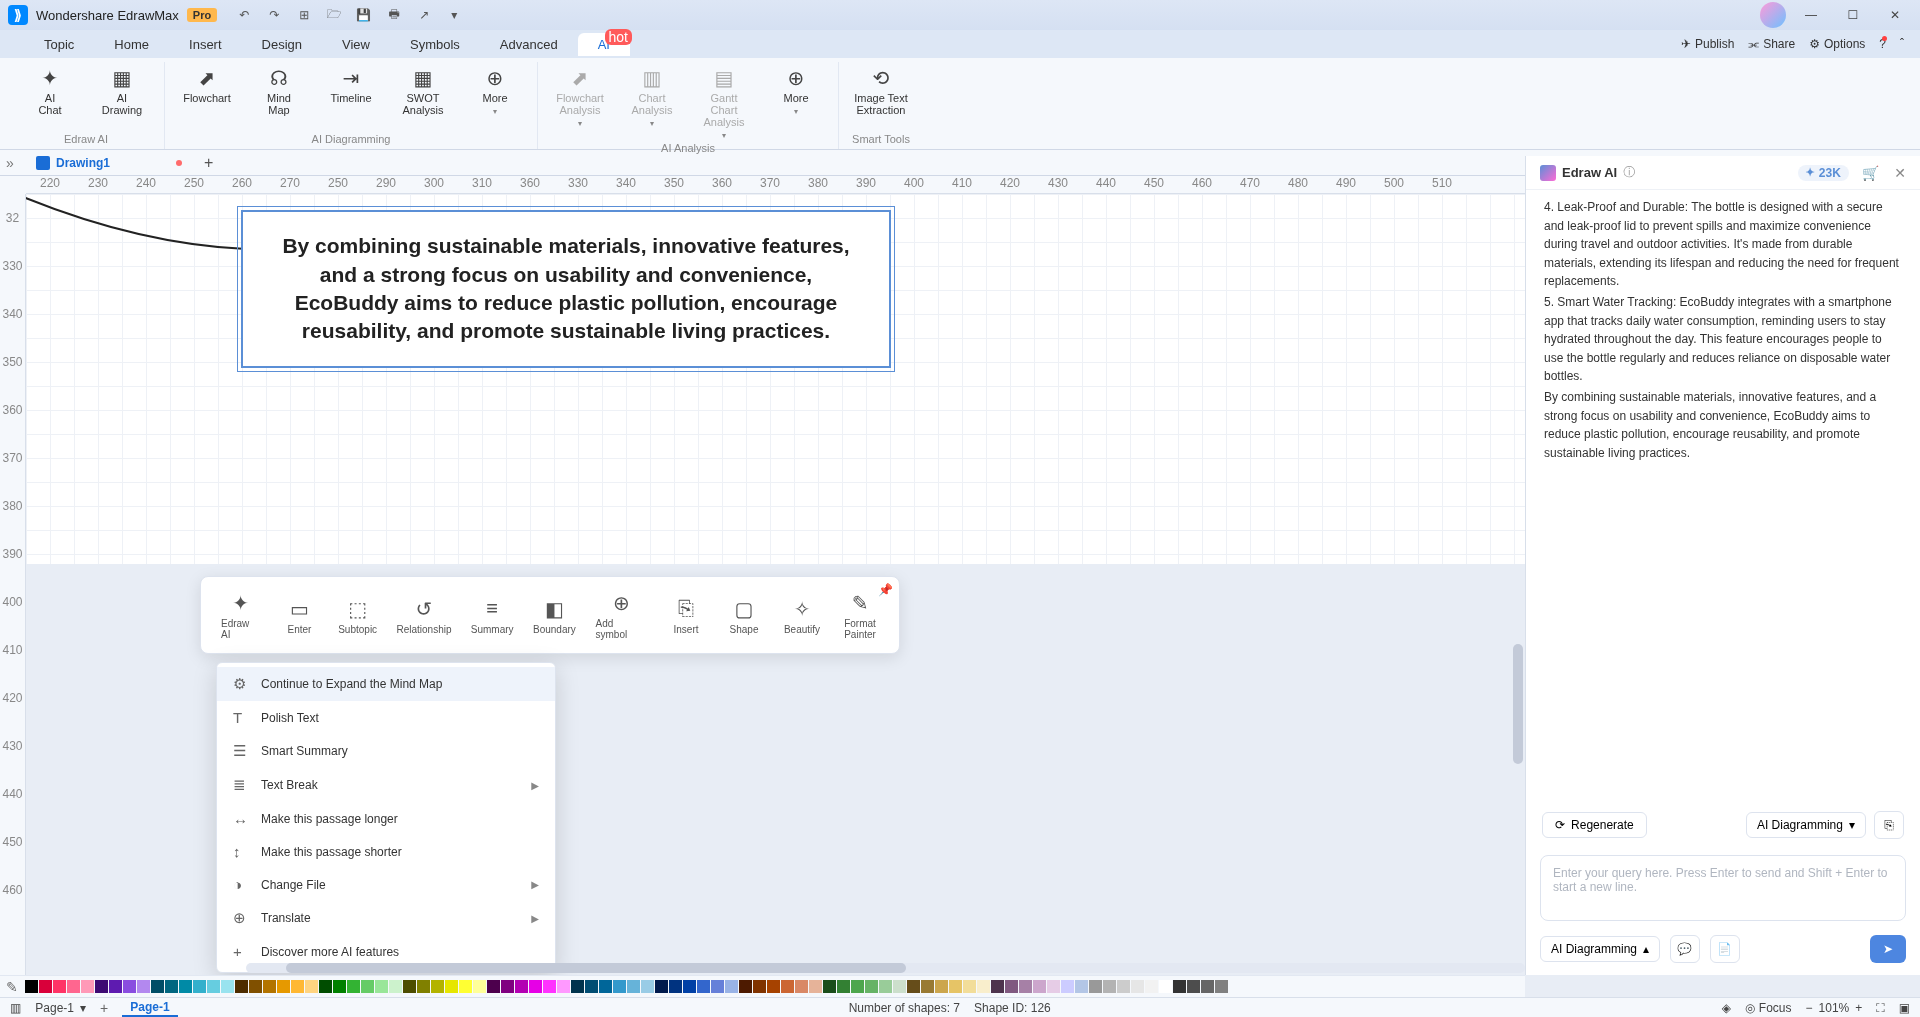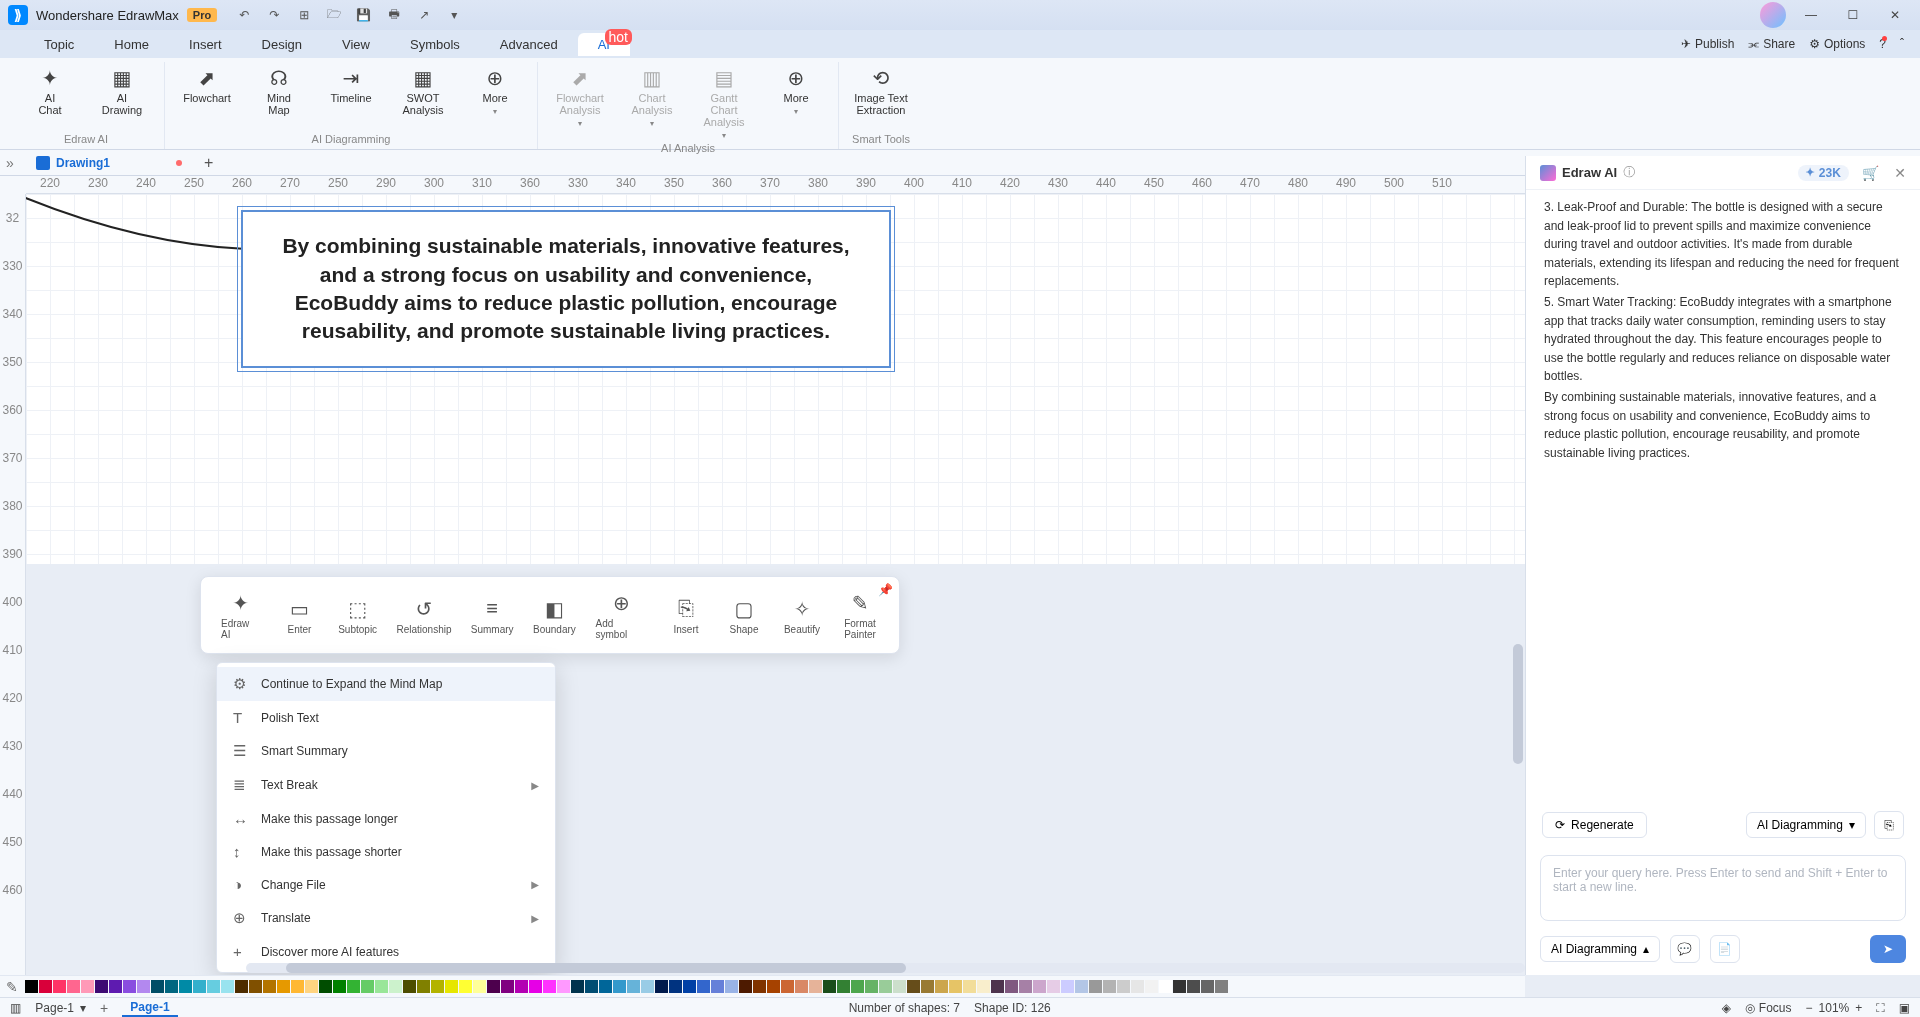--- a/index.html
+++ b/index.html
@@ -408,21 +408,21 @@
 <div class="right-pane">
   <div class="rp-head">
     <div class="rp-logo"></div>
     <span class="rp-title">Edraw AI</span>
     <span class="rp-help">ⓘ</span>
     <span class="rp-cred">✦ <span>23K</span></span>
     <span class="ic">🛒</span>
     <span class="ic">✕</span>
   </div>
   <div class="rp-body" id="rp-body">
-      <p>3. Leak-Proof and Durable: The bottle is designed with a secure and leak-proof lid to prevent spills and maximize convenience during travel and outdoor activities. It's made from durable materials, extending its lifespan and reducing the need for frequent replacements.</p>
+      <p>4. Leak-Proof and Durable: The bottle is designed with a secure and leak-proof lid to prevent spills and maximize convenience during travel and outdoor activities. It's made from durable materials, extending its lifespan and reducing the need for frequent replacements.</p>
       <p>5. Smart Water Tracking: EcoBuddy integrates with a smartphone app that tracks daily water consumption, reminding users to stay hydrated throughout the day. This feature encourages people to use the bottle regularly and reduces reliance on disposable water bottles.</p>
       <p>By combining sustainable materials, innovative features, and a strong focus on usability and convenience, EcoBuddy aims to reduce plastic pollution, encourage reusability, and promote sustainable living practices.</p>
     </div>
   <div class="rp-actions">
     <div class="rp-regen">
         <span>⟳</span>
         <span>Regenerate</span>
       </div>
     <div class="rp-dd">
         <span>AI Diagramming</span>

